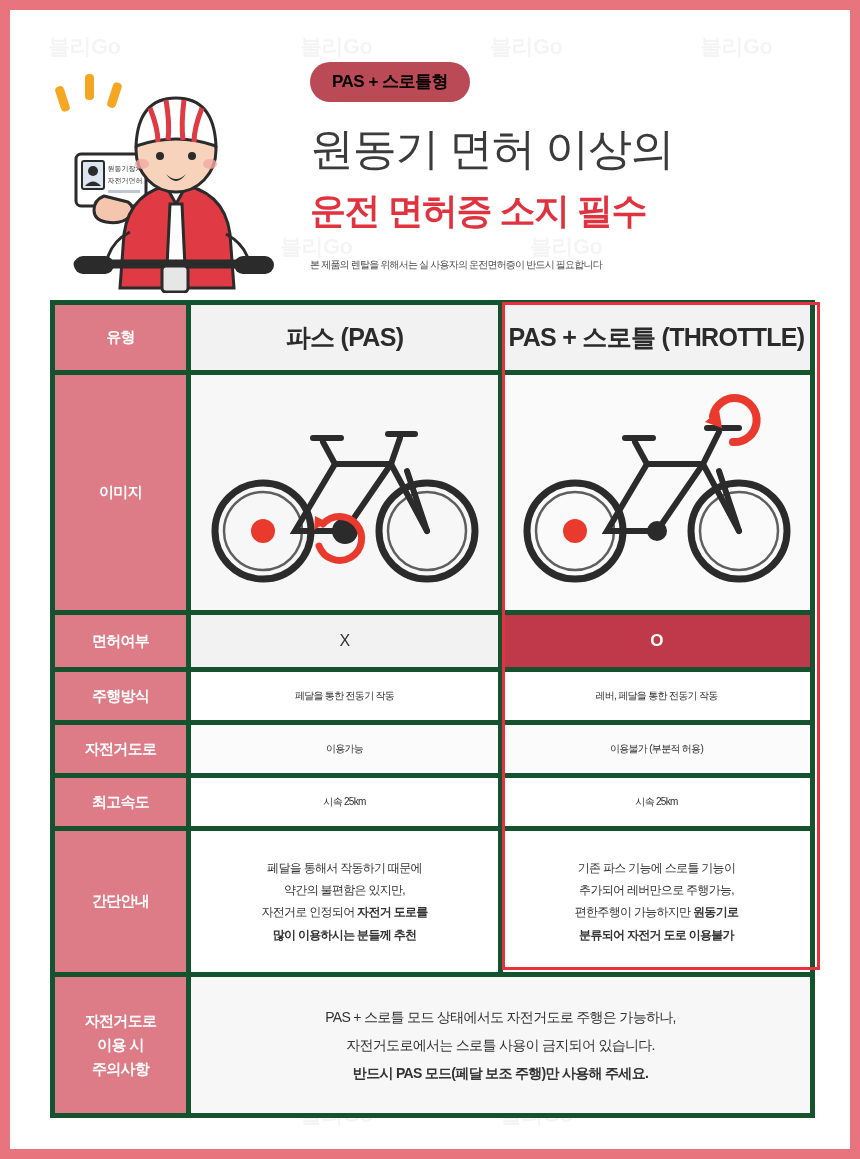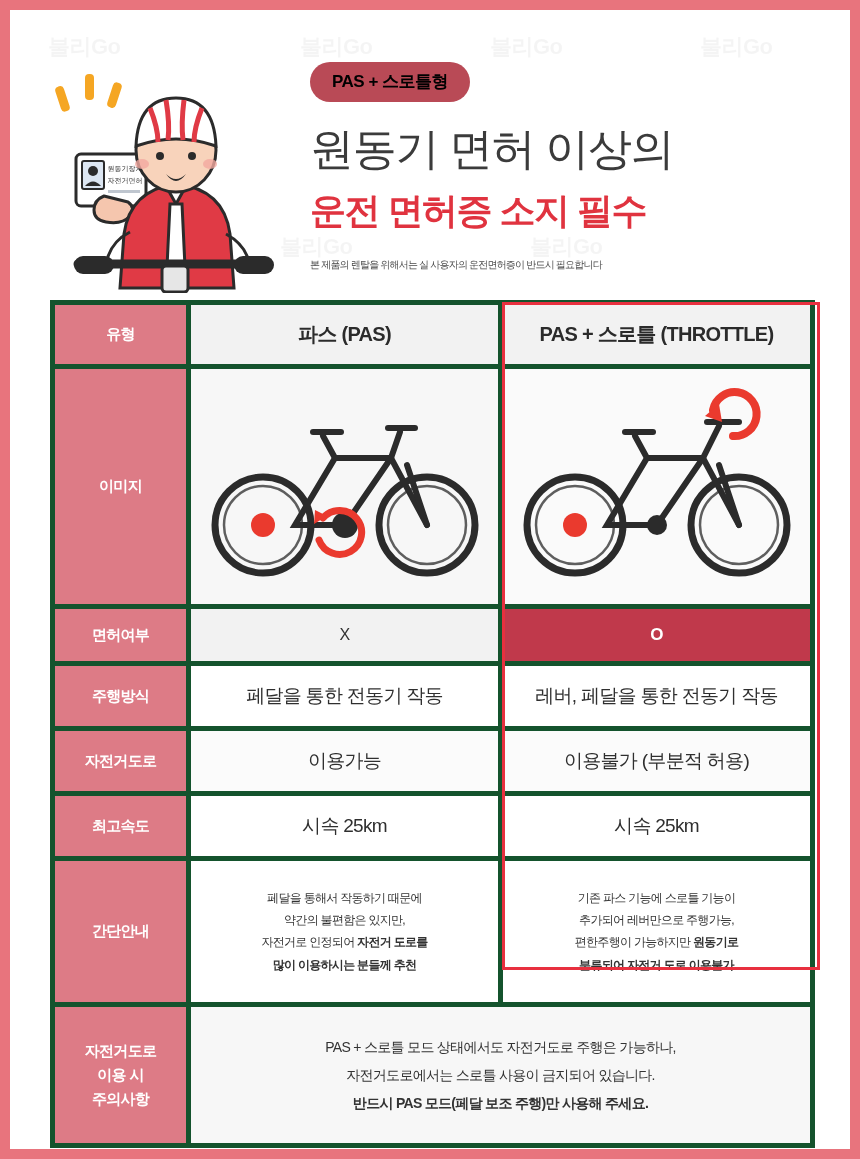--- a/index.html
+++ b/index.html
@@ -105,21 +105,21 @@
     font-size: 15px;
     font-weight: bold;
     padding: 12px 4px;
   }
   .col-pas { width: 312px; }
   .col-thr { width: 312px; }
 
   .hdr-cell {
     background: #f2f2f2;
     color: #2b2b2b;
-    font-size: 20px;
+    font-size: 25px;
     font-weight: bold;
     padding: 16px 4px;
   }
   .hdr-cell.thr { background: #f2f2f2; }
 
   .img-cell {
     background: #f7f7f7;
     height: 240px;
     padding: 0;
   }
@@ -133,21 +133,21 @@
   }
   .lic-o {
     background: #c0394b;
     color: #ffffff;
     font-size: 17px;
     font-weight: bold;
     padding: 16px 4px;
   }
 
   .cell {
-    font-size: 19px;
+    font-size: 10px;
     color: #2f2f2f;
     padding: 17px 8px;
     background: #ffffff;
   }
   .cell.alt { background: #fbfbfb; }
 
   .cell-desc {
     font-size: 12px;
     color: #333;
     line-height: 1.85;

